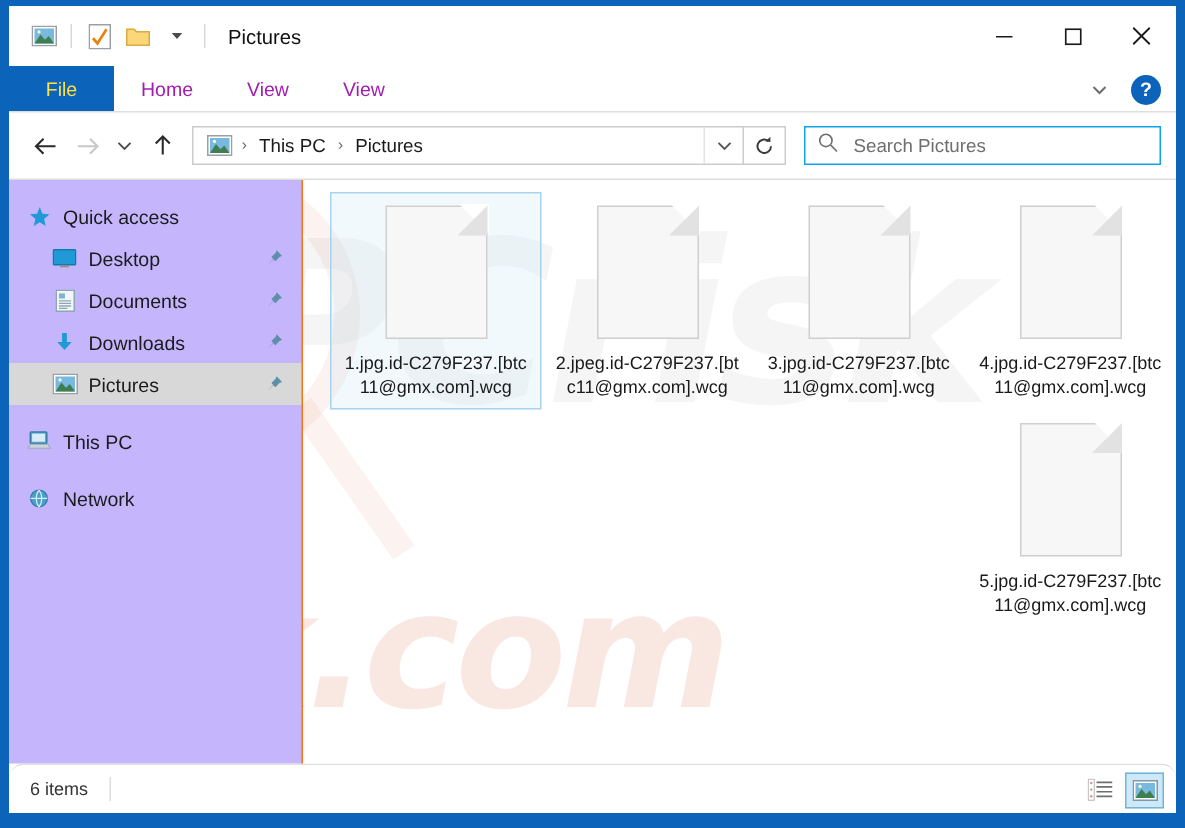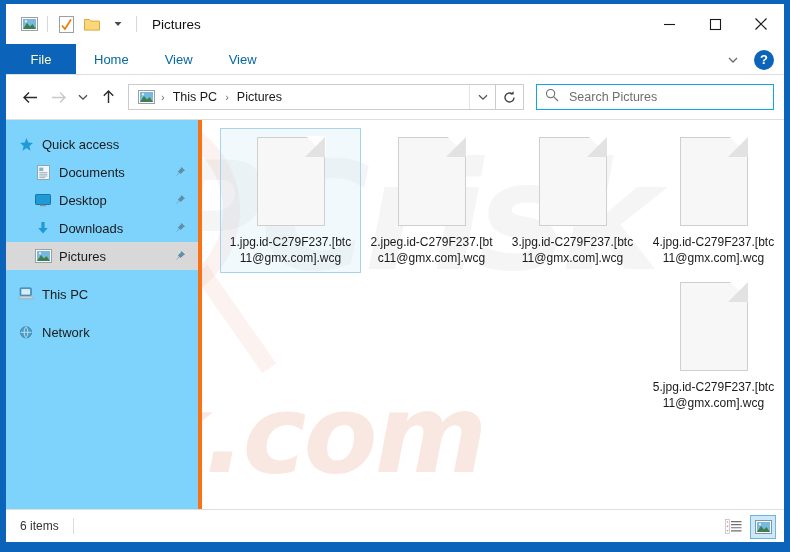--- a/index.html
+++ b/index.html
@@ -48,26 +48,26 @@
   
   .ribbon {
     height: 31px; flex: 0 0 31px;
     display: flex; align-items: stretch;
     background: #ffffff;
     position: relative;
     border-bottom: 1px solid #dededd;
   }
   .tab {
     display: flex; align-items: center; justify-content: center;
-    font-size: 13px; color: #0369a1;
+    font-size: 13px; color: #a21caf;
     padding: 0 18px;
     min-width: 54px;
   }
   .tab.file {
-    background: #0b64ba; color: #fef9c3;
+    background: #0b64ba; color: #fde047;
     min-width: 70px; padding: 0 22px;
   }
   .ribbon-right {
     position: absolute; right: 6px; top: 0; height: 31px;
     display: flex; align-items: center; gap: 8px;
   }
   .chev-btn {
     width: 26px; height: 26px;
     display: flex; align-items: center; justify-content: center;
   }
@@ -202,22 +202,22 @@
     font-style: italic;
     color: rgba(236,176,160,0.30);
     letter-spacing: -3px;
     white-space: nowrap;
     font-family: "DejaVu Sans", sans-serif;
   }
 
   
   .sidebar {
     width: 196px; flex: 0 0 196px;
-    background: #7dd3fc;
-    border-right: 4px solid #f97316;
+    background: #c4b5fd;
+    border-right: 1px solid #f97316;
     padding-top: 10px;
     position: relative; z-index: 1;
     overflow: hidden;
   }
   .nav-item {
     height: 28px;
     display: flex; align-items: center;
     padding-right: 10px;
     font-size: 13px; color: #1b1b1b;
     white-space: nowrap;
@@ -289,20 +289,21 @@
   }
 
   
   .statusbar {
     height: 33px; flex: 0 0 33px;
     border-top: 1px solid #dededd;
     display: flex; align-items: center;
     padding-left: 14px;
     background: #ffffff;
     position: relative;
+    border-radius: 10px;
   }
   .status-text { font-size: 12px; color: #333; }
   .status-sep { width: 1px; height: 16px; background: #dcdcdc; margin-left: 14px; }
   .view-btns {
     position: absolute; right: 8px; top: 0; height: 33px;
     display: flex; align-items: center; gap: 4px;
   }
   .view-btn {
     width: 26px; height: 24px;
     display: flex; align-items: center; justify-content: center;
@@ -461,42 +462,42 @@
         <span class="ico">
           <svg width="15" height="15" viewBox="0 0 15 15">
             <path d="M7.5 1 L9.3 5.5 L14 5.9 L10.4 9 L11.5 13.7 L7.5 11.1 L3.5 13.7 L4.6 9 L1 5.9 L5.7 5.5 Z" fill="#1f9ad6"></path>
           </svg>
         </span>
         <span class="lbl">Quick access</span>
       </div>
 
       <div class="nav-item lvl1">
         <span class="ico">
+          <svg width="16" height="14" viewBox="0 0 16 14">
+            <rect x="0.5" y="1.5" width="15" height="10" rx="0.7" fill="#1f9ad6" stroke="#1578ab"></rect>
+            <rect x="5" y="11.8" width="6" height="1.4" fill="#8e8e8e"></rect>
+          </svg>
+        </span>
+        <span class="lbl">Desktop</span>
+        <span class="pin">
+          <svg width="12" height="12" viewBox="0 0 12 12">
+            <path d="M7.4 0.9 L11.1 4.6 L9.5 5.2 L6.6 8.1 L5.1 6.6 L1.2 10.8 L5.4 6.9 L3.9 5.4 L6.8 2.5 Z" fill="#5f8fa8"></path>
+          </svg>
+        </span>
+      </div>
+
+      <div class="nav-item lvl1">
+        <span class="ico">
           <svg width="13" height="15" viewBox="0 0 13 15">
             <rect x="0.5" y="0.5" width="12" height="14" fill="#f2f6f9" stroke="#8fa6b5"></rect>
             <rect x="2.3" y="2.6" width="4" height="3.4" fill="#7fb3d0"></rect>
             <path d="M2.3 7.6 H10.4 M2.3 9.3 H10.4 M2.3 11 H10.4 M2.3 12.6 H8" stroke="#8fa6b5" stroke-width="0.85"></path>
           </svg>
         </span>
         <span class="lbl">Documents</span>
-        <span class="pin">
-          <svg width="12" height="12" viewBox="0 0 12 12">
-            <path d="M7.4 0.9 L11.1 4.6 L9.5 5.2 L6.6 8.1 L5.1 6.6 L1.2 10.8 L5.4 6.9 L3.9 5.4 L6.8 2.5 Z" fill="#5f8fa8"></path>
-          </svg>
-        </span>
-      </div>
-
-      <div class="nav-item lvl1">
-        <span class="ico">
-          <svg width="16" height="14" viewBox="0 0 16 14">
-            <rect x="0.5" y="1.5" width="15" height="10" rx="0.7" fill="#1f9ad6" stroke="#1578ab"></rect>
-            <rect x="5" y="11.8" width="6" height="1.4" fill="#8e8e8e"></rect>
-          </svg>
-        </span>
-        <span class="lbl">Desktop</span>
         <span class="pin">
           <svg width="12" height="12" viewBox="0 0 12 12">
             <path d="M7.4 0.9 L11.1 4.6 L9.5 5.2 L6.6 8.1 L5.1 6.6 L1.2 10.8 L5.4 6.9 L3.9 5.4 L6.8 2.5 Z" fill="#5f8fa8"></path>
           </svg>
         </span>
       </div>
 
       <div class="nav-item lvl1">
         <span class="ico">
           <svg width="14" height="15" viewBox="0 0 14 15">

